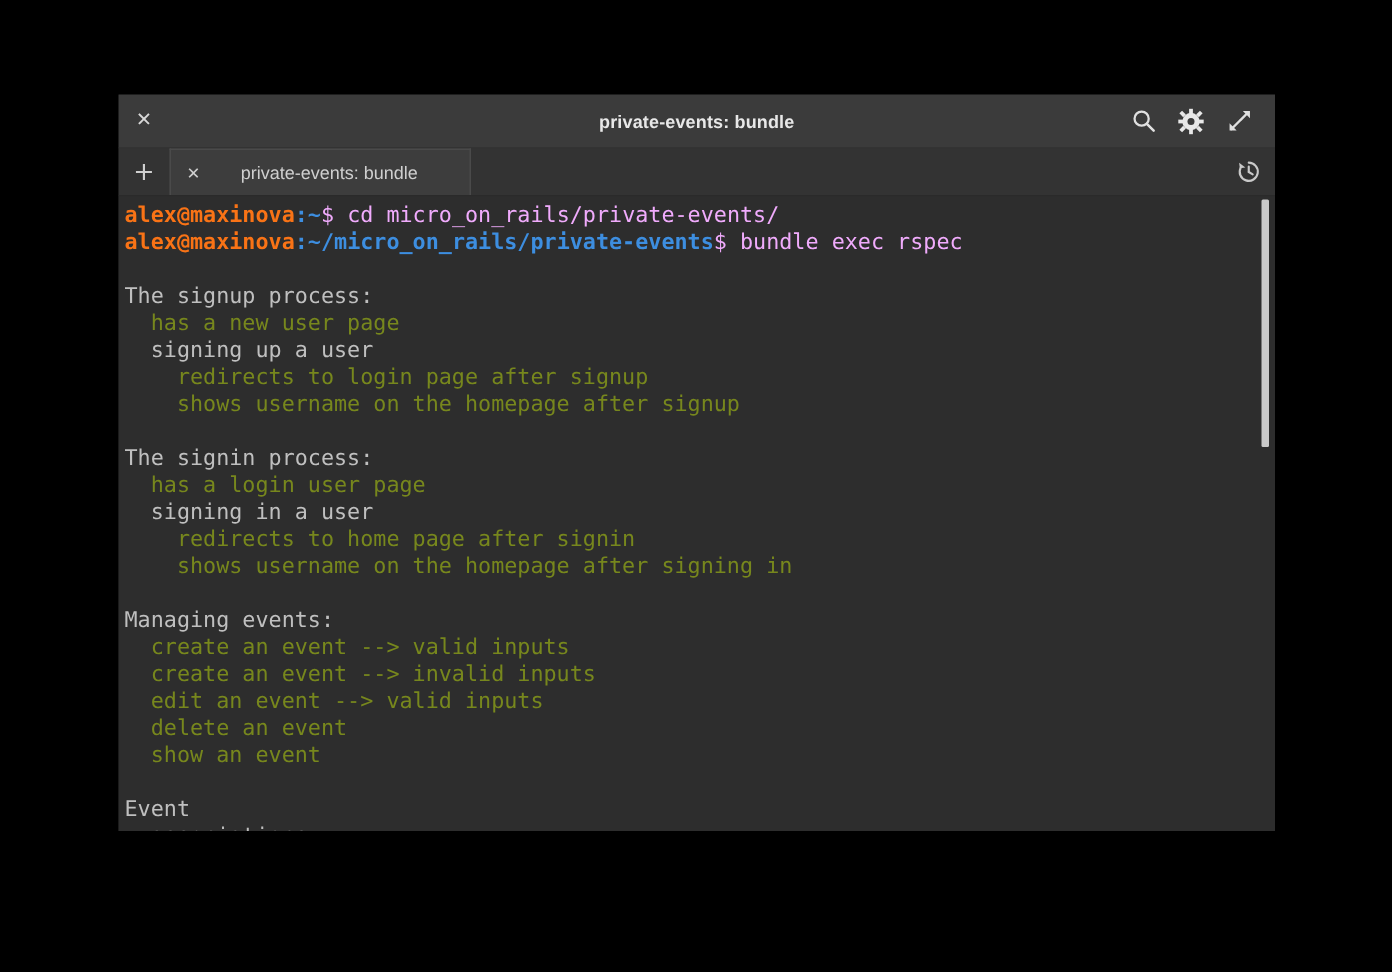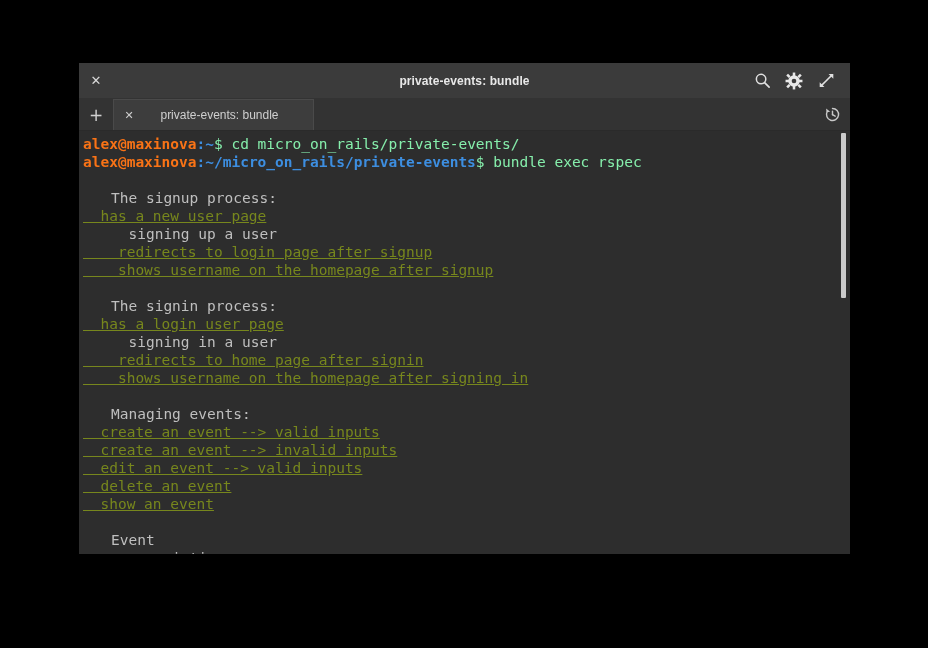--- a/index.html
+++ b/index.html
@@ -159,23 +159,23 @@
     line-height: 18px;
     white-space: pre;
     color: #c8c8c8;
   }
   .term-line {
     height: 18px;
     white-space: pre;
   }
   .c-prompt-user { color: #f97316; font-weight: bold; }
   .c-prompt-path { color: #3d8ee0; font-weight: bold; }
-  .c-default    { color: #86efac; text-align: center; }
-  .c-green      { color: #77871d; text-decoration: underline; }
-  .c-gray       { color: #bfbfbf; margin-left: 28px; }
+  .c-default    { color: #f0abfc; text-align: center; }
+  .c-green      { color: #77871d; }
+  .c-gray       { color: #bfbfbf; }
 
   
   .term-scrollbar-track {
     position: absolute;
     top: 0;
     right: 3px;
     width: 6px;
     bottom: 0;
     background: transparent;
   }

